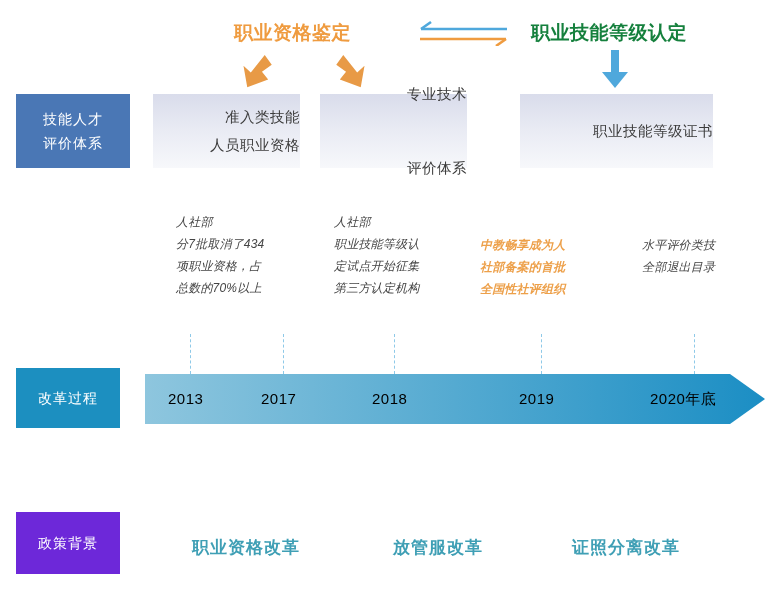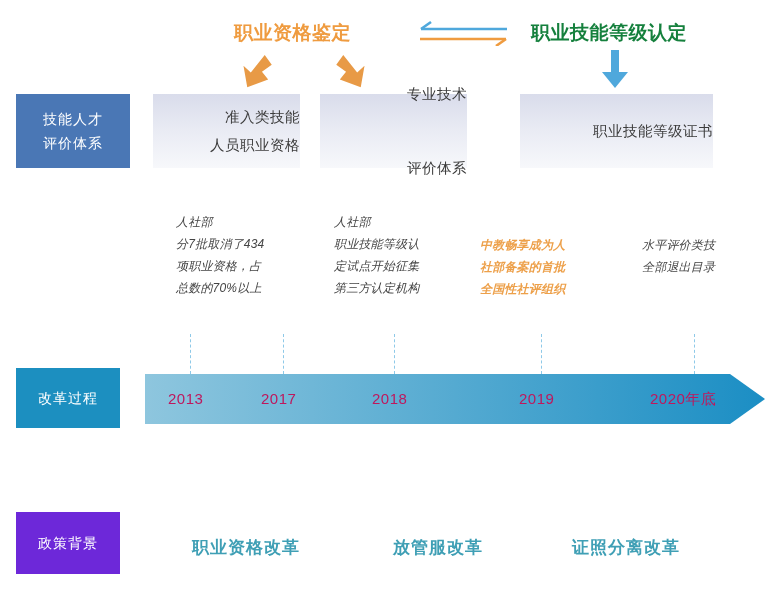--- a/index.html
+++ b/index.html
@@ -96,21 +96,21 @@
     width: 0;
     border-left: 1.5px dashed #8ec9e8;
   }
 
   
   #timeline-band {
     position: absolute;
   }
   .year-label {
     position: absolute;
-    color: #be185d;
+    color: #000000;
     font-size: 15px;
     letter-spacing: 0.5px;
     white-space: nowrap;
   }
 
   
   .policy-item {
     position: absolute;
     color: #3f9fb5;
     font-size: 17px;

